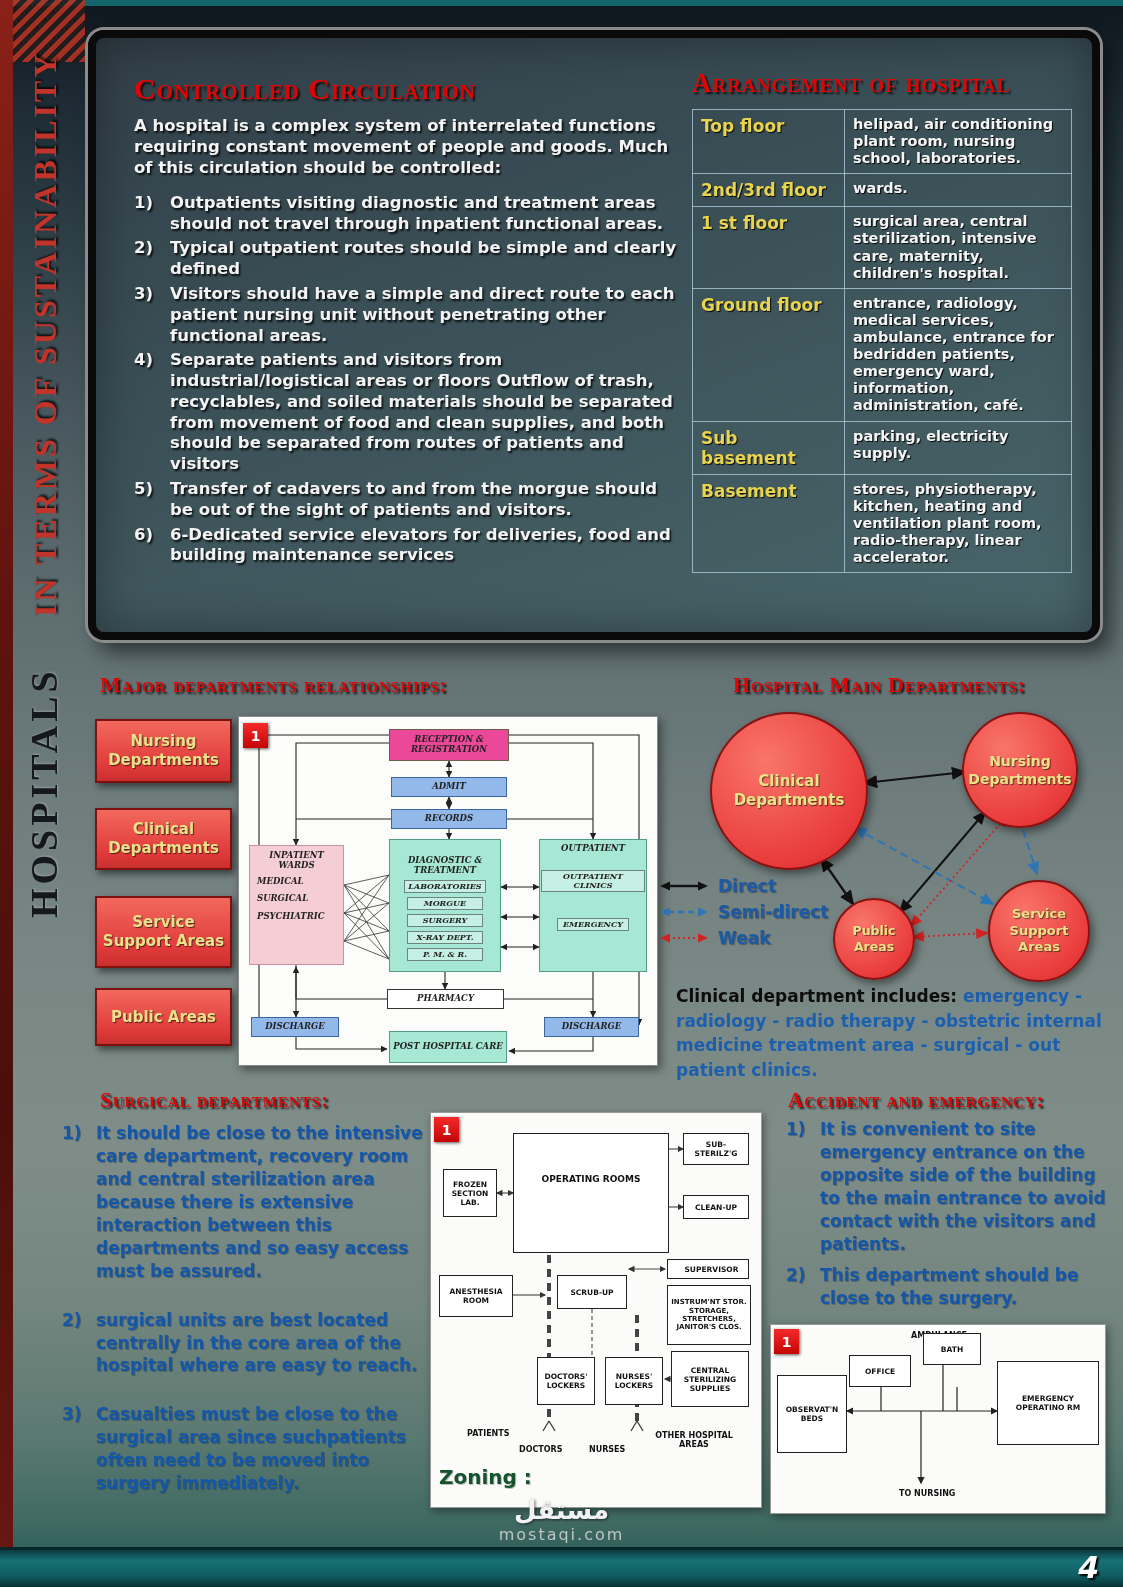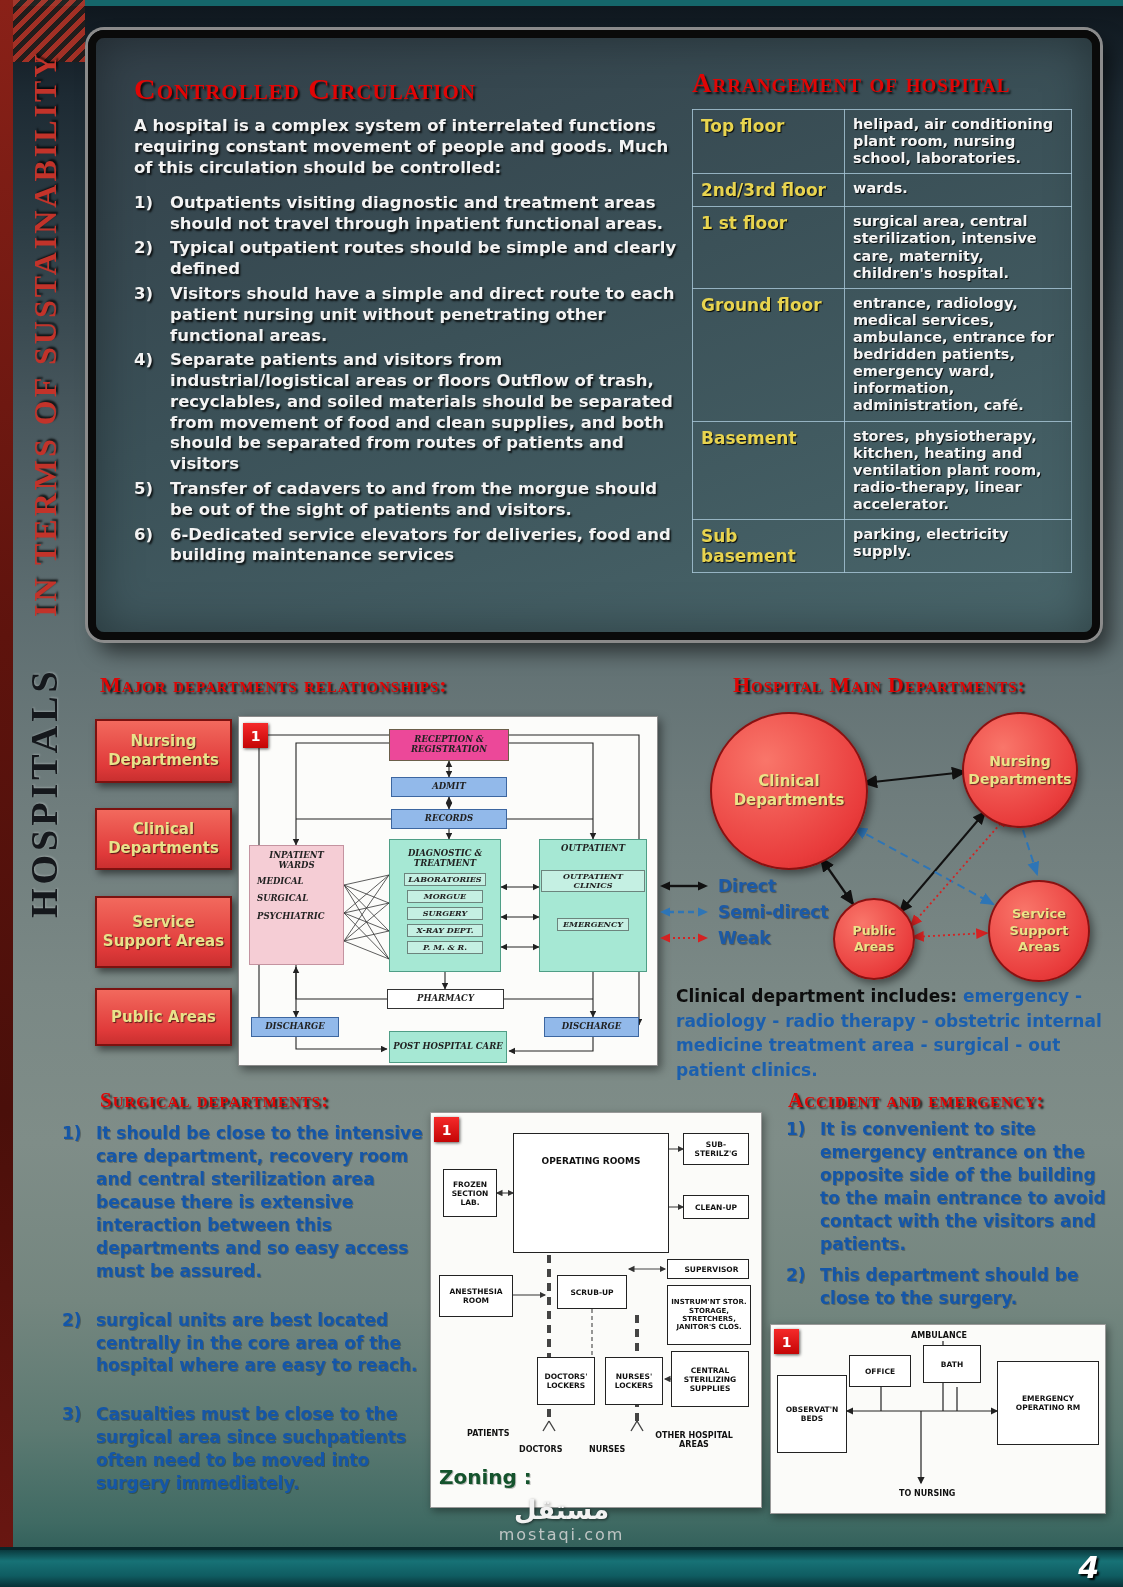--- a/index.html
+++ b/index.html
@@ -196,26 +196,26 @@
             </tr>
         <tr>
               <td class="fl">1 st floor</td>
               <td class="fv">surgical area, central sterilization, intensive care, maternity, children's hospital.</td>
             </tr>
         <tr>
               <td class="fl">Ground floor</td>
               <td class="fv">entrance, radiology, medical services, ambulance, entrance for bedridden patients, emergency ward, information, administration, café.</td>
             </tr>
         <tr>
+              <td class="fl">Sub basement</td>
+              <td class="fv">parking, electricity supply.</td>
+            </tr>
+        <tr>
               <td class="fl">Basement</td>
               <td class="fv">stores, physiotherapy, kitchen, heating and ventilation plant room, radio-therapy, linear accelerator.</td>
-            </tr>
-        <tr>
-              <td class="fl">Sub basement</td>
-              <td class="fv">parking, electricity supply.</td>
             </tr>
       </tbody>
         </table>
     </div>
   </section>
 
   <h3 class="sec-h h-major">Major departments relationships:</h3>
   <h3 class="sec-h h-hmd">Hospital Main Departments:</h3>
 
   <div class="dept-box db1">Nursing Departments</div>
@@ -274,21 +274,21 @@
     </div>
     <div class="fc-box fc-blue" style="left:152px; top:92px; width:116px; height:20px;">
       <span>RECORDS</span>
     </div>
     <div class="fc-box fc-pink" style="left:10px; top:128px; width:95px; height:120px; justify-content:flex-start; padding-top:5px;">
       <div class="fc-title">INPATIENT WARDS</div>
       <div class="fc-line">MEDICAL</div>
       <div class="fc-line">SURGICAL</div>
       <div class="fc-line">PSYCHIATRIC</div>
     </div>
-    <div class="fc-box fc-green" style="left:150px; top:122px; width:112px; height:133px; justify-content:flex-start; padding-top:9px;">
+    <div class="fc-box fc-green" style="left:150px; top:122px; width:112px; height:133px; justify-content:flex-start; padding-top:16px;">
       <div class="fc-title">DIAGNOSTIC &amp; TREATMENT</div>
       <div class="fc-sub">LABORATORIES</div>
       <div class="fc-sub">MORGUE</div>
       <div class="fc-sub">SURGERY</div>
       <div class="fc-sub">X-RAY DEPT.</div>
       <div class="fc-sub">P. M. &amp; R.</div>
     </div>
     <div class="fc-box fc-green" style="left:300px; top:122px; width:108px; height:133px; justify-content:flex-start; padding-top:4px;">
       <div class="fc-title">OUTPATIENT</div>
       <div class="fc-sub" style="margin-top:14px;">OUTPATIENT CLINICS</div>
@@ -396,21 +396,21 @@
         <path d="M238,94 H252" stroke-width="1.1" marker-end="url(#za)"></path>
         <path d="M82,182 H114" stroke-width="1.1" marker-end="url(#za)"></path>
         <path d="M198,156 H234" stroke-width="1.1" marker-end="url(#za)" marker-start="url(#za)"></path>
         <path d="M161,196 V242" stroke-width="1.1" stroke-dasharray="4 3"></path>
         <path d="M240,266 H234" stroke-width="1.1" marker-end="url(#za)"></path>
         <path d="M118,308 L112,318 M118,308 L124,318" stroke-width="1.4"></path>
         <path d="M206,308 L200,318 M206,308 L212,318" stroke-width="1.4"></path>
       </g>
     </svg>
     <div class="z-box" style="left:12px; top:56px; width:54px; height:48px;">FROZEN SECTION LAB.</div>
-    <div class="z-box" style="left:82px; top:20px; width:156px; height:120px; align-items:flex-start; padding-top:22px; font-size:9px;">OPERATING ROOMS</div>
+    <div class="z-box" style="left:82px; top:20px; width:156px; height:120px; align-items:flex-start; padding-top:40px; font-size:9px;">OPERATING ROOMS</div>
     <div class="z-box" style="left:252px; top:20px; width:66px; height:32px;">SUB-STERILZ'G</div>
     <div class="z-box" style="left:252px; top:82px; width:66px; height:24px;">CLEAN-UP</div>
     <div class="z-box" style="left:236px; top:146px; width:82px; height:20px;padding-left:8px;">SUPERVISOR</div>
     <div class="z-box" style="left:8px; top:162px; width:74px; height:42px;">ANESTHESIA ROOM</div>
     <div class="z-box" style="left:126px; top:162px; width:70px; height:34px;">SCRUB-UP</div>
     <div class="z-box" style="left:236px; top:172px; width:84px; height:60px; font-size:7px;">INSTRUM'NT STOR. STORAGE, STRETCHERS, JANITOR'S CLOS.</div>
     <div class="z-box" style="left:106px; top:244px; width:58px; height:48px;">DOCTORS' LOCKERS</div>
     <div class="z-box" style="left:174px; top:244px; width:58px; height:48px;">NURSES' LOCKERS</div>
     <div class="z-box" style="left:240px; top:238px; width:78px; height:56px;">CENTRAL STERILIZING SUPPLIES</div>
     <div class="z-label" style="left:36px; top:316px;">PATIENTS</div>
@@ -443,21 +443,21 @@
       <g stroke="#222" stroke-width="1.2" fill="none">
         <path d="M172,16 V86"></path>
         <path d="M76,86 H226" marker-end="url(#ea)" marker-start="url(#ea)"></path>
         <path d="M110,62 V86"></path>
         <path d="M186,62 V86"></path>
         <path d="M150,86 V158" marker-end="url(#ea)"></path>
       </g>
     </svg>
     <div class="z-label" style="left:140px; top:6px;">AMBULANCE</div>
     <div class="z-box" style="left:78px; top:30px; width:62px; height:32px;">OFFICE</div>
-    <div class="z-box" style="left:152px; top:20px; width:58px; height:38px;">BATH</div>
+    <div class="z-box" style="left:152px; top:8px; width:58px; height:32px;">BATH</div>
     <div class="z-box" style="left:6px; top:50px; width:70px; height:78px;">OBSERVAT'N BEDS</div>
     <div class="z-box" style="left:226px; top:36px; width:102px; height:84px;">EMERGENCY OPERATINO RM</div>
     <div class="z-label" style="left:128px; top:164px;">TO NURSING</div>
   </div>
   <div class="badge" style="left:774px; top:1329px;">1</div>
 
   <div class="watermark">
     <div class="wm-ar">مستقل</div>
     <div class="wm-en">mostaqi.com</div>
   </div>

